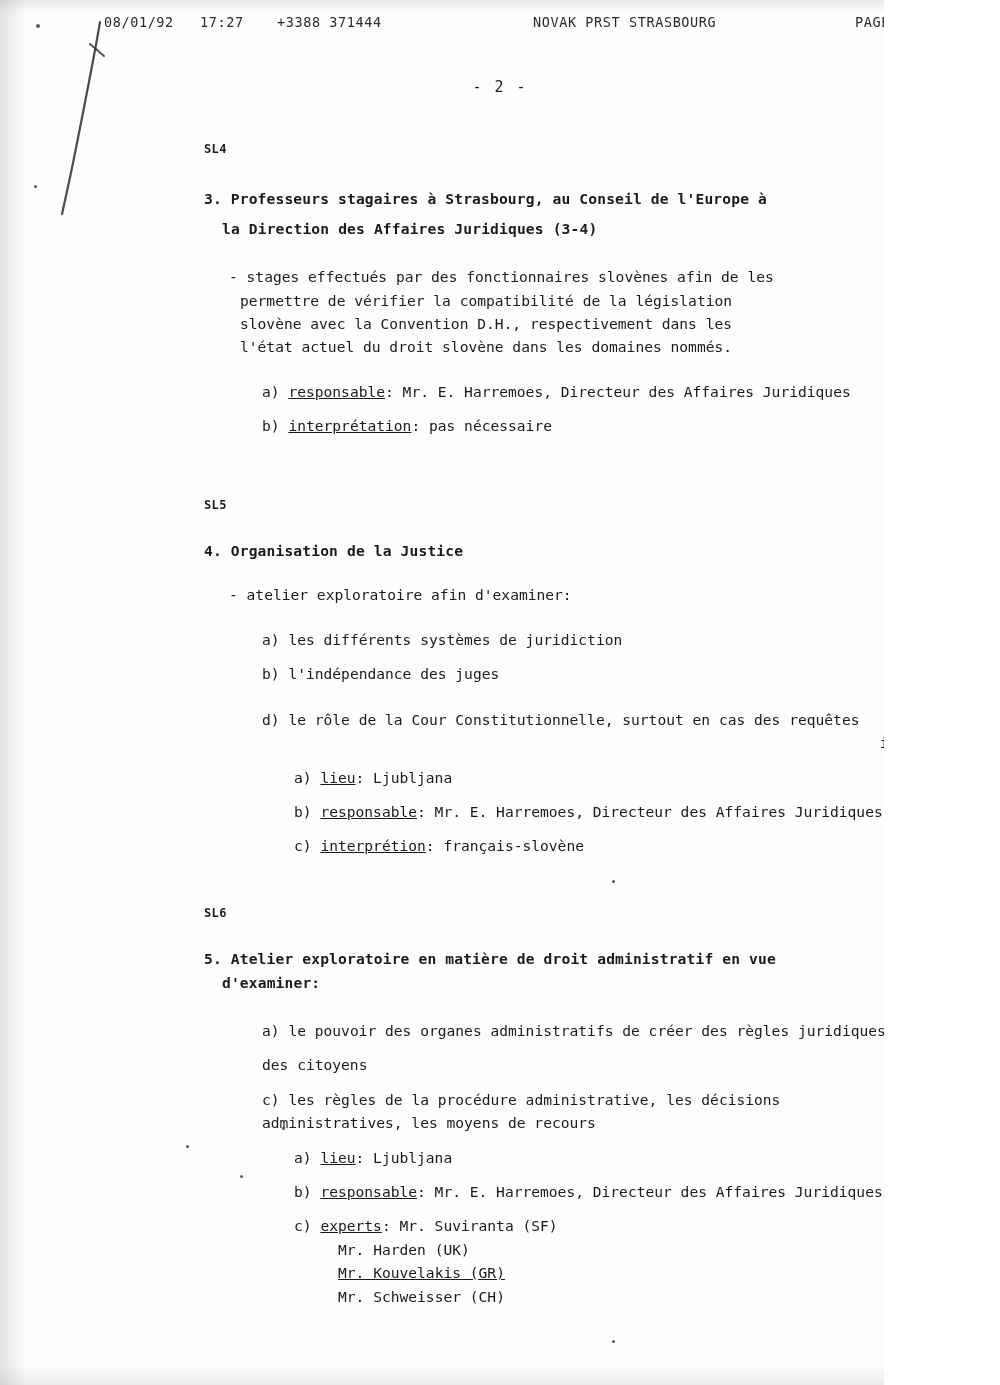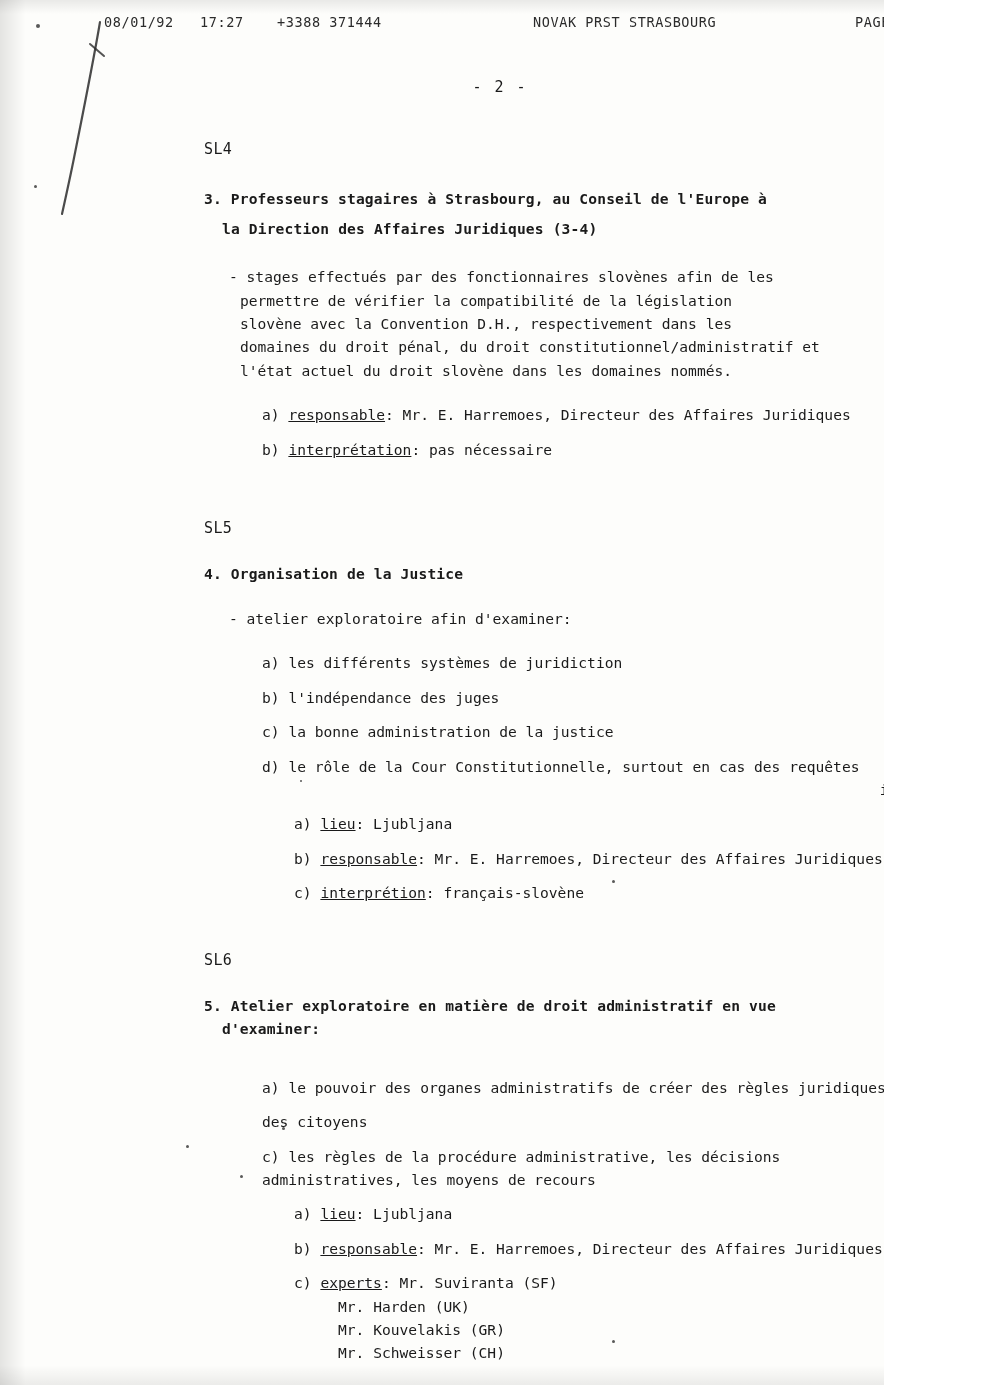--- a/index.html
+++ b/index.html
@@ -100,23 +100,24 @@
   
   .body {
     position: absolute;
     left: 204px;
     top: 138px;
     width: 790px;
     font-size: 14.6px;
     line-height: 23.4px;
   }
   .code {
-    font-size: 15px;
+    font-size: 12px;
     letter-spacing: 0.4px;
     margin: 0 0 26px 0;
+    font-weight: bold;
   }
   .item-head {
     font-weight: bold;
     letter-spacing: 0.15px;
     margin: 0 0 6px 0;
     padding-left: 18px;
     text-indent: -18px;
   }
   .para {
     margin: 0;
@@ -176,21 +177,20 @@
     <p class="code">SL4</p>
 
     <p class="item-head">3. Professeurs stagaires à Strasbourg, au Conseil de l'Europe à</p>
     <p class="item-head" style="padding-left:18px;text-indent:0;margin-bottom:14px;">la Direction des Affaires Juridiques (3-4)</p>
 
     <div class="gap-s"></div>
 
     <p class="para">- stages effectués par des fonctionnaires slovènes afin de les</p>
     <p class="para" style="text-indent:0;">permettre de vérifier la compatibilité de la législation</p>
     <p class="para" style="text-indent:0;">slovène avec la Convention D.H., respectivement dans les</p>
-    <p class="para" style="text-indent:0;">domaines du droit pénal, du droit constitutionnel/administratif et</p>
     <p class="para" style="text-indent:0;">l'état actuel du droit slovène dans les domaines nommés.</p>
 
     <div class="gap-m"></div>
 
     <p class="sub">
       <span>a)</span>
       <span> </span><span class="u">responsable</span><span>: Mr. E. Harremoes, Directeur des Affaires Juridiques</span>
     </p>
 
     <div class="gap-s"></div>
@@ -219,24 +219,20 @@
 
     <div class="gap-s"></div>
 
     <p class="sub">
       <span>b)</span>
       <span> </span><span>l'indépendance des juges</span>
     </p>
 
     <div class="gap-s"></div>
 
-    <p class="sub">
-      <span>c)</span>
-      <span> </span><span>la bonne administration de la justice</span>
-    </p>
 
     <div class="gap-s"></div>
 
     <p class="sub">
       <span>d)</span>
       <span> </span><span>le rôle de la Cour Constitutionnelle, surtout en cas des requêtes</span>
     </p>
     <p class="sub" style="padding-left:58px;text-align:right;">individuelles</p>
 
     <div class="gap-s"></div>
@@ -258,21 +254,21 @@
     <p class="sub2">
       <span>c)</span>
       <span> </span><span class="u">interprétion</span><span>: français-slovène</span>
     </p>
 
     <div class="gap-l"></div>
 
     <p class="code" style="margin-bottom:22px;">SL6</p>
 
     <p class="item-head" style="margin-bottom:0;">5. Atelier exploratoire en matière de droit administratif en vue</p>
-    <p class="item-head" style="padding-left:18px;text-indent:0;margin-bottom:14px;">d'examiner:</p>
+    <p class="item-head" style="padding-left:18px;text-indent:0;margin-bottom:4px;">d'examiner:</p>
 
     <div class="gap-m"></div>
 
     <p class="sub">
       <span>a)</span>
       <span> </span><span>le pouvoir des organes administratifs de créer des règles juridiques</span>
     </p>
 
     <div class="gap-s"></div>
 
@@ -300,19 +296,19 @@
       <span> </span><span class="u">responsable</span><span>: Mr. E. Harremoes, Directeur des Affaires Juridiques</span>
     </p>
 
     <div class="gap-s"></div>
 
     <p class="sub2">
       <span>c)</span>
       <span> </span><span class="u">experts</span><span>: Mr. Suviranta (SF)</span>
     </p>
     <p class="sub2" style="padding-left:134px;">Mr. Harden (UK)</p>
-    <p class="sub2" style="padding-left:134px;">Mr. Kouvelakis (GR)</p>
+    <p class="sub2" style="padding-left:134px;text-decoration:underline;">Mr. Kouvelakis (GR)</p>
     <p class="sub2" style="padding-left:134px;">Mr. Schweisser (CH)</p>
 
     <div class="gap-m"></div>
 
   </div>
 </div>
 
 </body></html>

